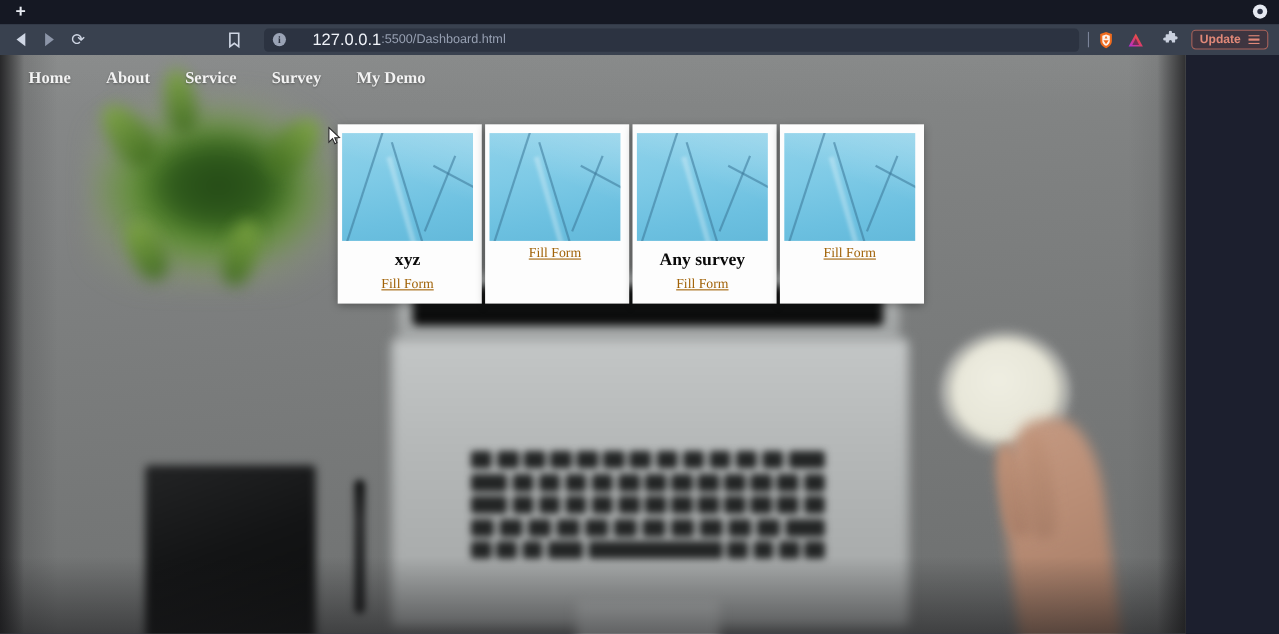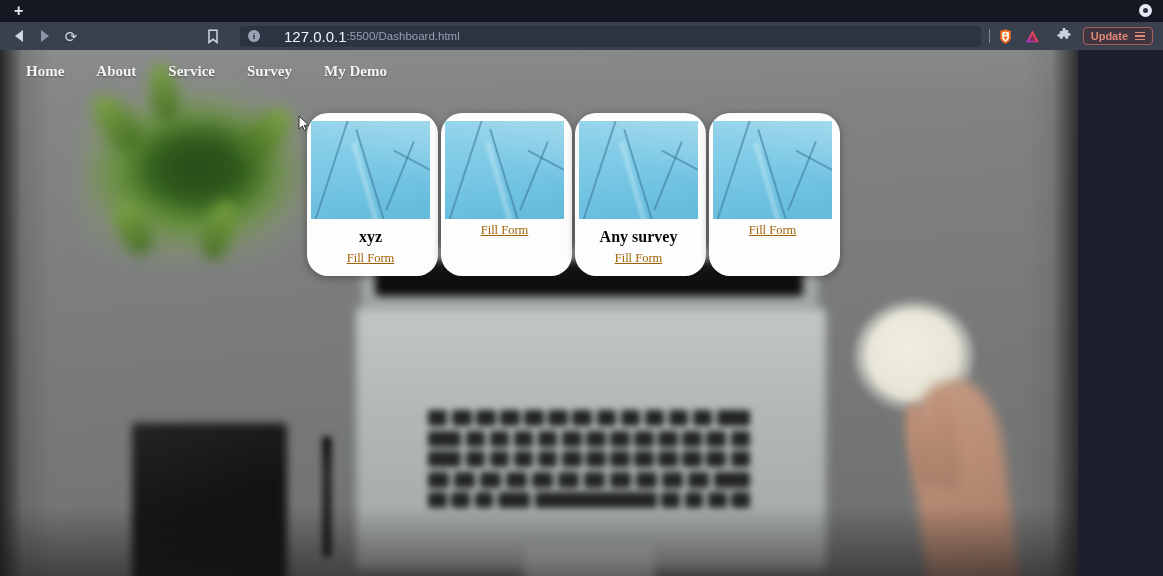--- a/index.html
+++ b/index.html
@@ -474,21 +474,20 @@
 
   .card {
     width: 131px;
     background: #fdfdfd;
     padding: 8px 8px 10px 4px;
     display: flex;
     flex-direction: column;
     align-items: center;
     box-shadow: 0 2px 8px rgba(0,0,0,.35);
     cursor: pointer;
-    border-radius: 21px;
   }
 
   .card-img {
     width: 100%;
     height: 98px;
     background:
       linear-gradient(200deg, rgba(255,255,255,.22) 0%, rgba(255,255,255,0) 45%),
       linear-gradient(170deg, #8fd2ea 0%, #7ecae6 40%, #6cc0e0 75%, #63b9da 100%);
     position: relative;
     overflow: hidden;

